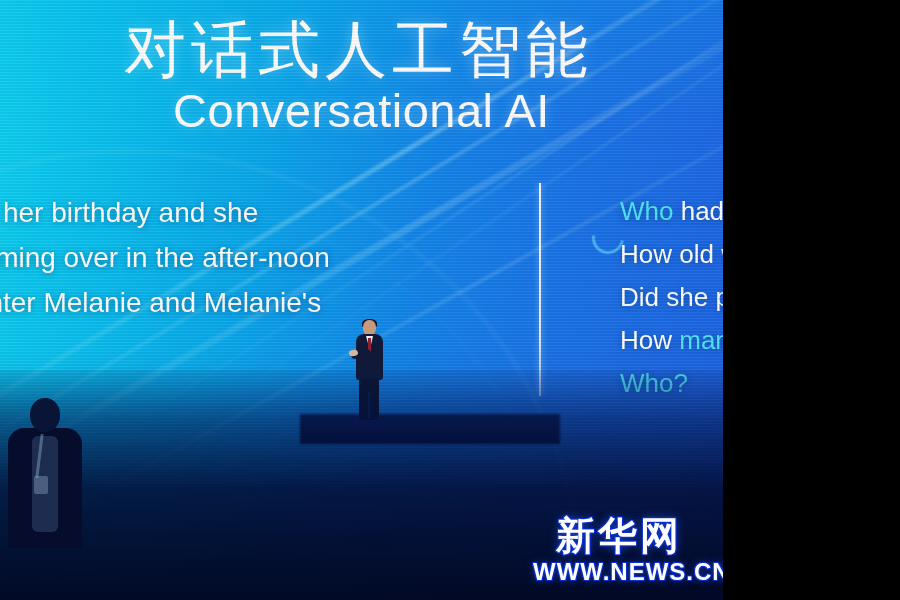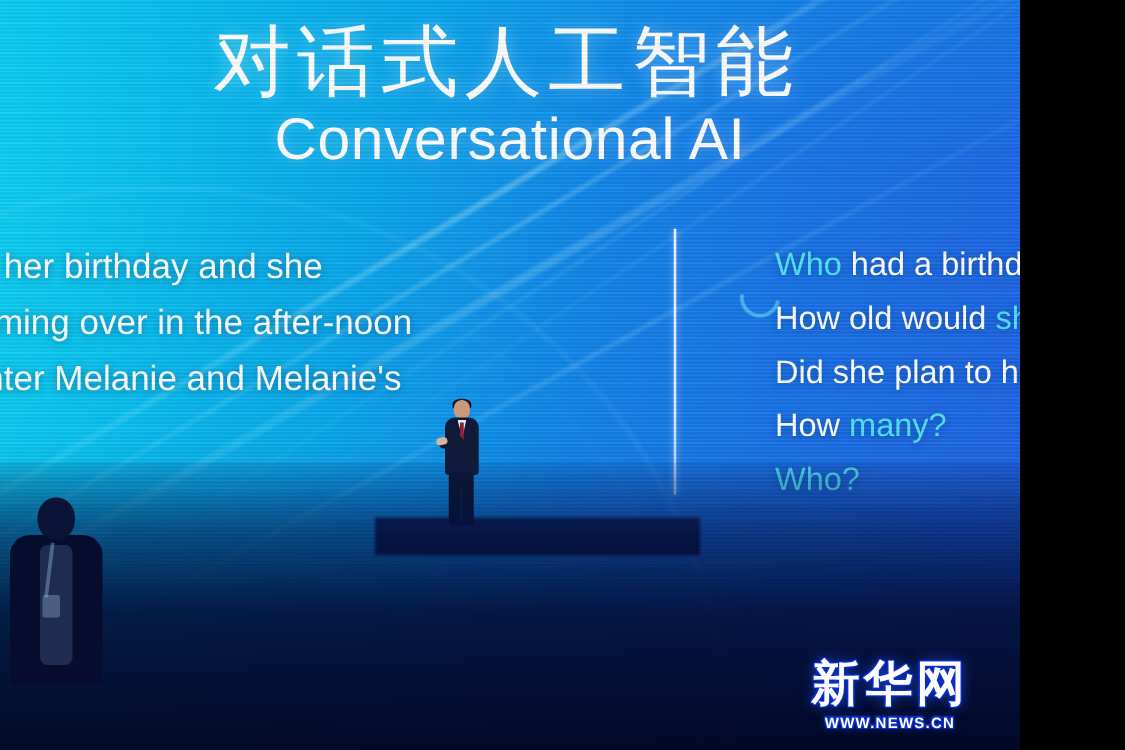--- a/index.html
+++ b/index.html
@@ -7,21 +7,21 @@
     margin: 0;
     padding: 0;
     background: #000;
   }
   body {
     font-family: "Liberation Sans", sans-serif;
   }
 
   #stage {
     position: relative;
-    width: 816px;
+    width: 723px;
     height: 600px;
     overflow: hidden;
     background: #be185d;
   }
 
   
   .screen-base {
     position: absolute;
     inset: 0;
     background: linear-gradient(100deg,
@@ -291,21 +291,21 @@
     text-shadow:
       0 0 2px #0b2fd0,
       1px 1px 0 #0b2fd0,
       -1px 1px 0 #0b2fd0,
       1px -1px 0 #0b2fd0,
       -1px -1px 0 #0b2fd0,
       0 0 10px rgba(40,90,255,0.8);
   }
   .wm-en {
     margin-top: 5px;
-    font-size: 12px;
+    font-size: 24px;
     line-height: 1;
     font-weight: 700;
     letter-spacing: 1px;
     color: #ffffff;
     text-shadow:
       1px 1px 0 #0b2fd0,
       -1px 1px 0 #0b2fd0,
       1px -1px 0 #0b2fd0,
       -1px -1px 0 #0b2fd0,
       0 0 8px rgba(40,90,255,0.75);

